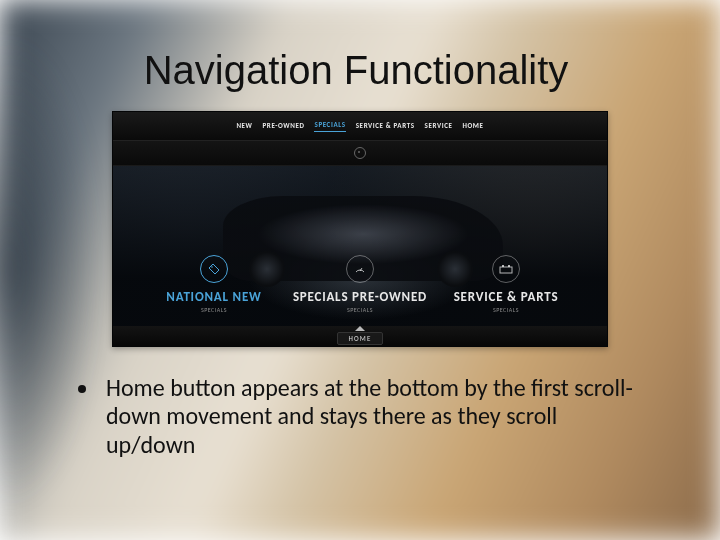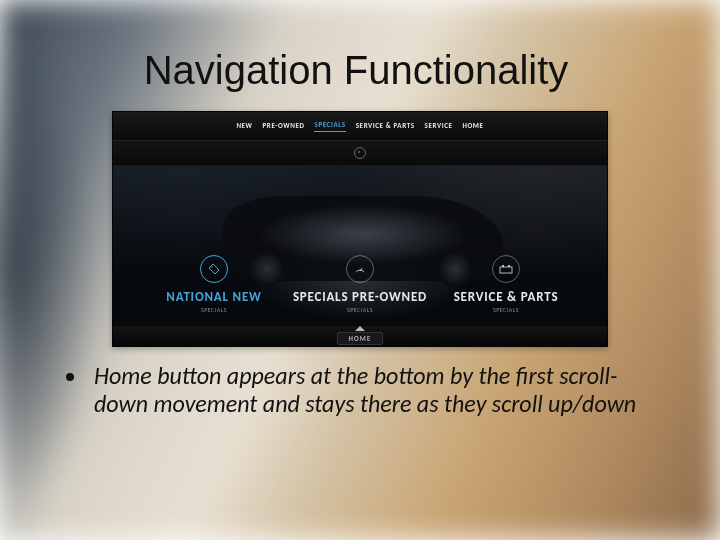--- a/index.html
+++ b/index.html
@@ -168,21 +168,21 @@
   }
   .bullets {
     position: absolute;
     top: 362px;
     left: 66px;
     right: 60px;
     font-size: 24px;
     line-height: 1.18;
     color: #111;
   }
-  .bullets li { margin: 0; padding-left: 6px; font-style: italic; }
+  .bullets li { margin: 12px; padding-left: 6px; }
   .bullets ul { margin: 0; padding-left: 22px; list-style: disc; }
 </style>
 </head>
 <body>
 
 <div class="bg"></div>
 <div class="vignette"></div>
 
 <div class="slide">
 

